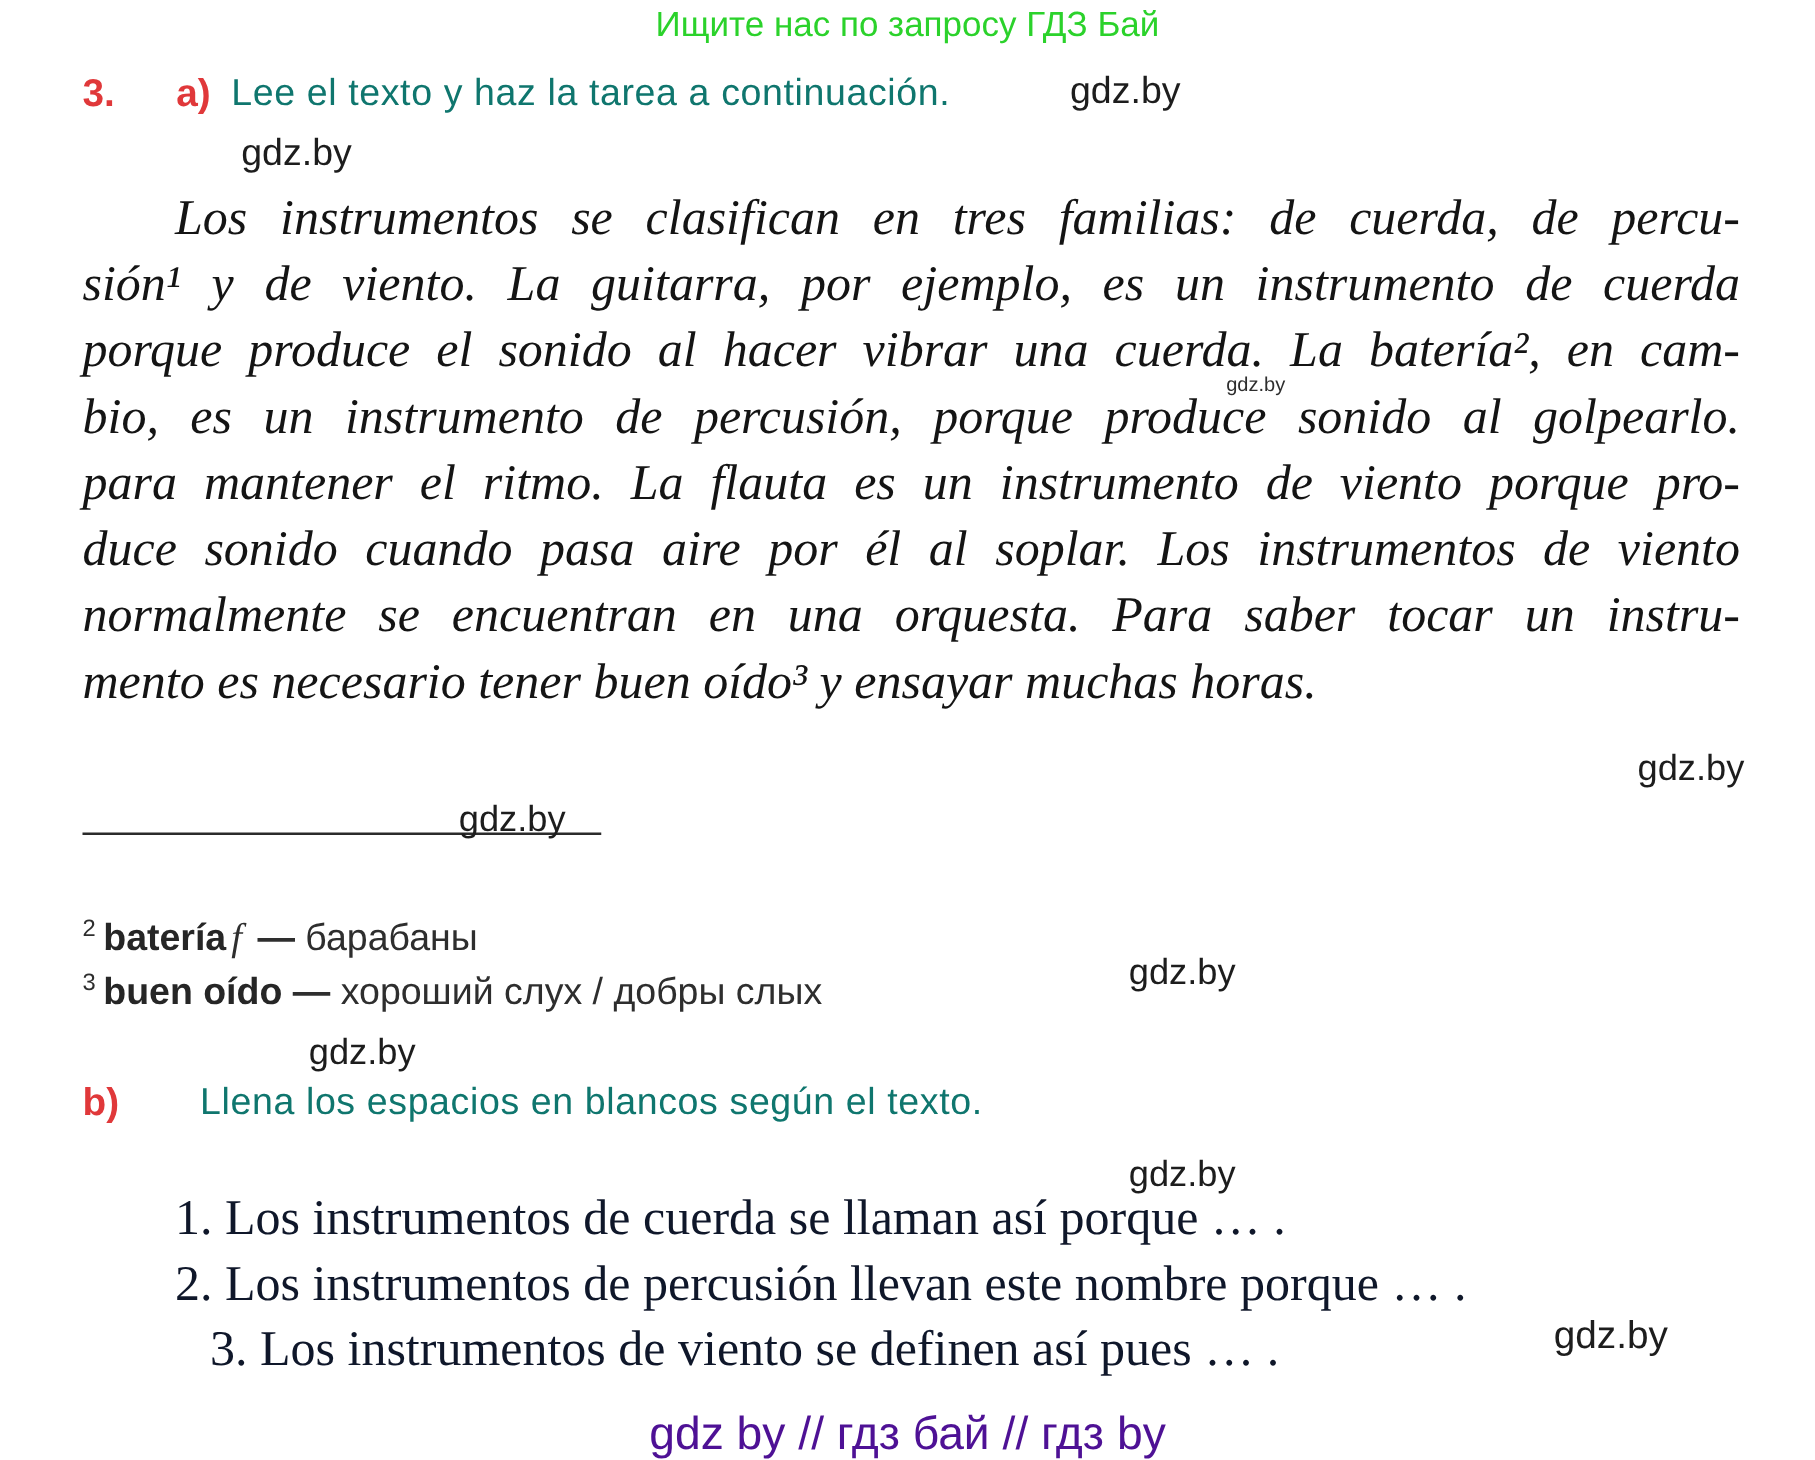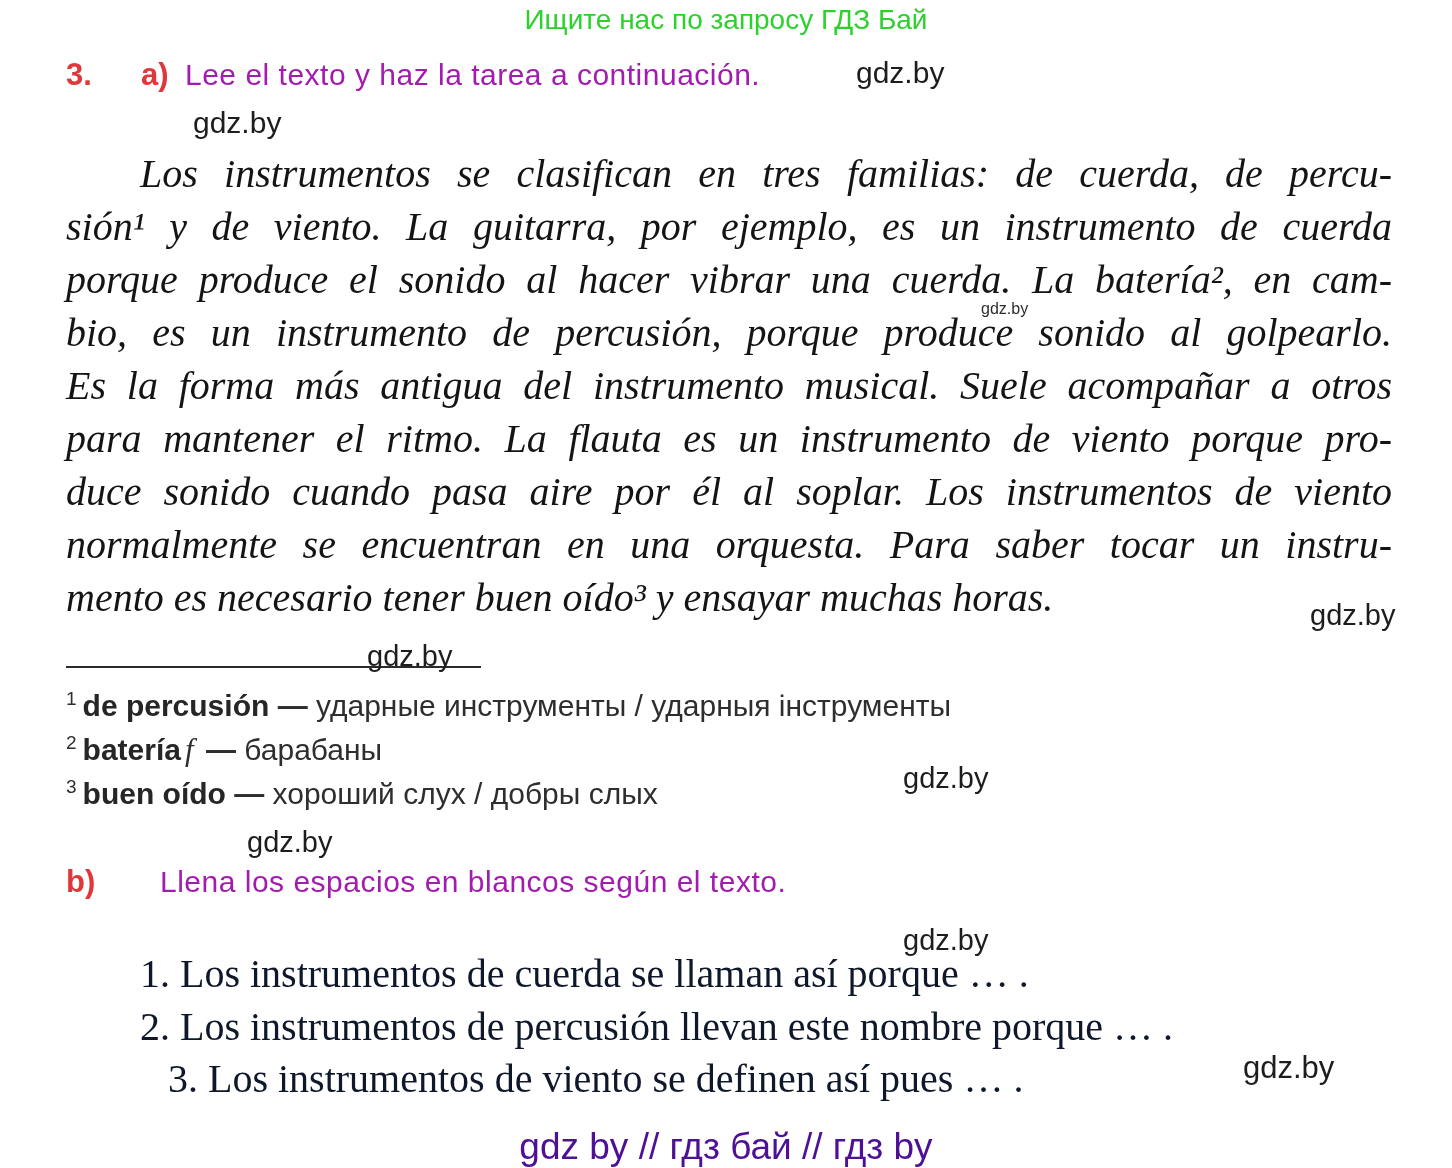--- a/index.html
+++ b/index.html
@@ -10,21 +10,21 @@
     overflow:hidden;
     font-family:"Liberation Sans", sans-serif;
   }
   .promo{
     position:absolute;top:4px;left:0;width:100%;
     text-align:center;
     font-size:28px;color:#2bd22b;
     font-family:"Liberation Sans", sans-serif;
   }
   .red{color:#e0383a;font-weight:bold;font-size:31px;}
-  .sans-instr{color:#a21caf;font-size:30px;letter-spacing:0.5px;}
+  .sans-instr{color:#0f766e;font-size:30px;letter-spacing:0.5px;}
   .pos-exnum{position:absolute;left:66px;top:57px;}
   .pos-alabel{position:absolute;left:141px;top:57px;}
   .pos-ainstr{position:absolute;left:185px;top:58px;}
   .pos-blabel{position:absolute;left:66px;top:864px;}
   .pos-binstr{position:absolute;left:140px;top:865px;margin-left:20px;}
 
   .wm{
     position:absolute;
     font-family:"Liberation Sans", sans-serif;
     font-size:29px;color:#1d1d1d;white-space:nowrap;
@@ -102,33 +102,29 @@
   <span class="wm wm1">gdz.by</span>
   <span class="wm wm2">gdz.by</span>
   <span class="wm wm-small">gdz.by</span>
   <span class="wm wm-par">gdz.by</span>
 
   <div class="reading">
     <div class="jline indent">Los instrumentos se clasifican en tres familias: de cuerda, de percu-</div>
     <div class="jline">sión¹ y de viento. La guitarra, por ejemplo, es un instrumento de cuerda</div>
     <div class="jline">porque produce el sonido al hacer vibrar una cuerda. La batería², en cam-</div>
     <div class="jline">bio, es un instrumento de percusión, porque produce sonido al golpearlo.</div>
-    <div class="jline">Es la forma más antigua del instrumento musical. Suele acompañar a otros</div>
     <div class="jline">para mantener el ritmo. La flauta es un instrumento de viento porque pro-</div>
     <div class="jline">duce sonido cuando pasa aire por él al soplar. Los instrumentos de viento</div>
     <div class="jline">normalmente se encuentran en una orquesta. Para saber tocar un instru-</div>
     <div class="jline last">mento es necesario tener buen oído³ y ensayar muchas horas.</div>
   </div>
 
   <div class="fnsep"></div>
   <span class="wm wm-sep">gdz.by</span>
 
-  <div class="footnote fn1">
-    <sup>1</sup><b>de percusión</b> <span class="fn-dash">—</span> <span>ударные инструменты / ударныя інструменты</span>
-  </div>
   <div class="footnote fn2">
     <sup>2</sup><b>batería</b><i>f</i> <span class="fn-dash">—</span> <span>барабаны</span>
   </div>
   <div class="footnote fn3">
     <sup>3</sup><b>buen oído</b> <span class="fn-dash">—</span> <span>хороший слух / добры слых</span>
   </div>
 
   <span class="wm wm-fn">gdz.by</span>
   <span class="wm wm-b">gdz.by</span>
 

